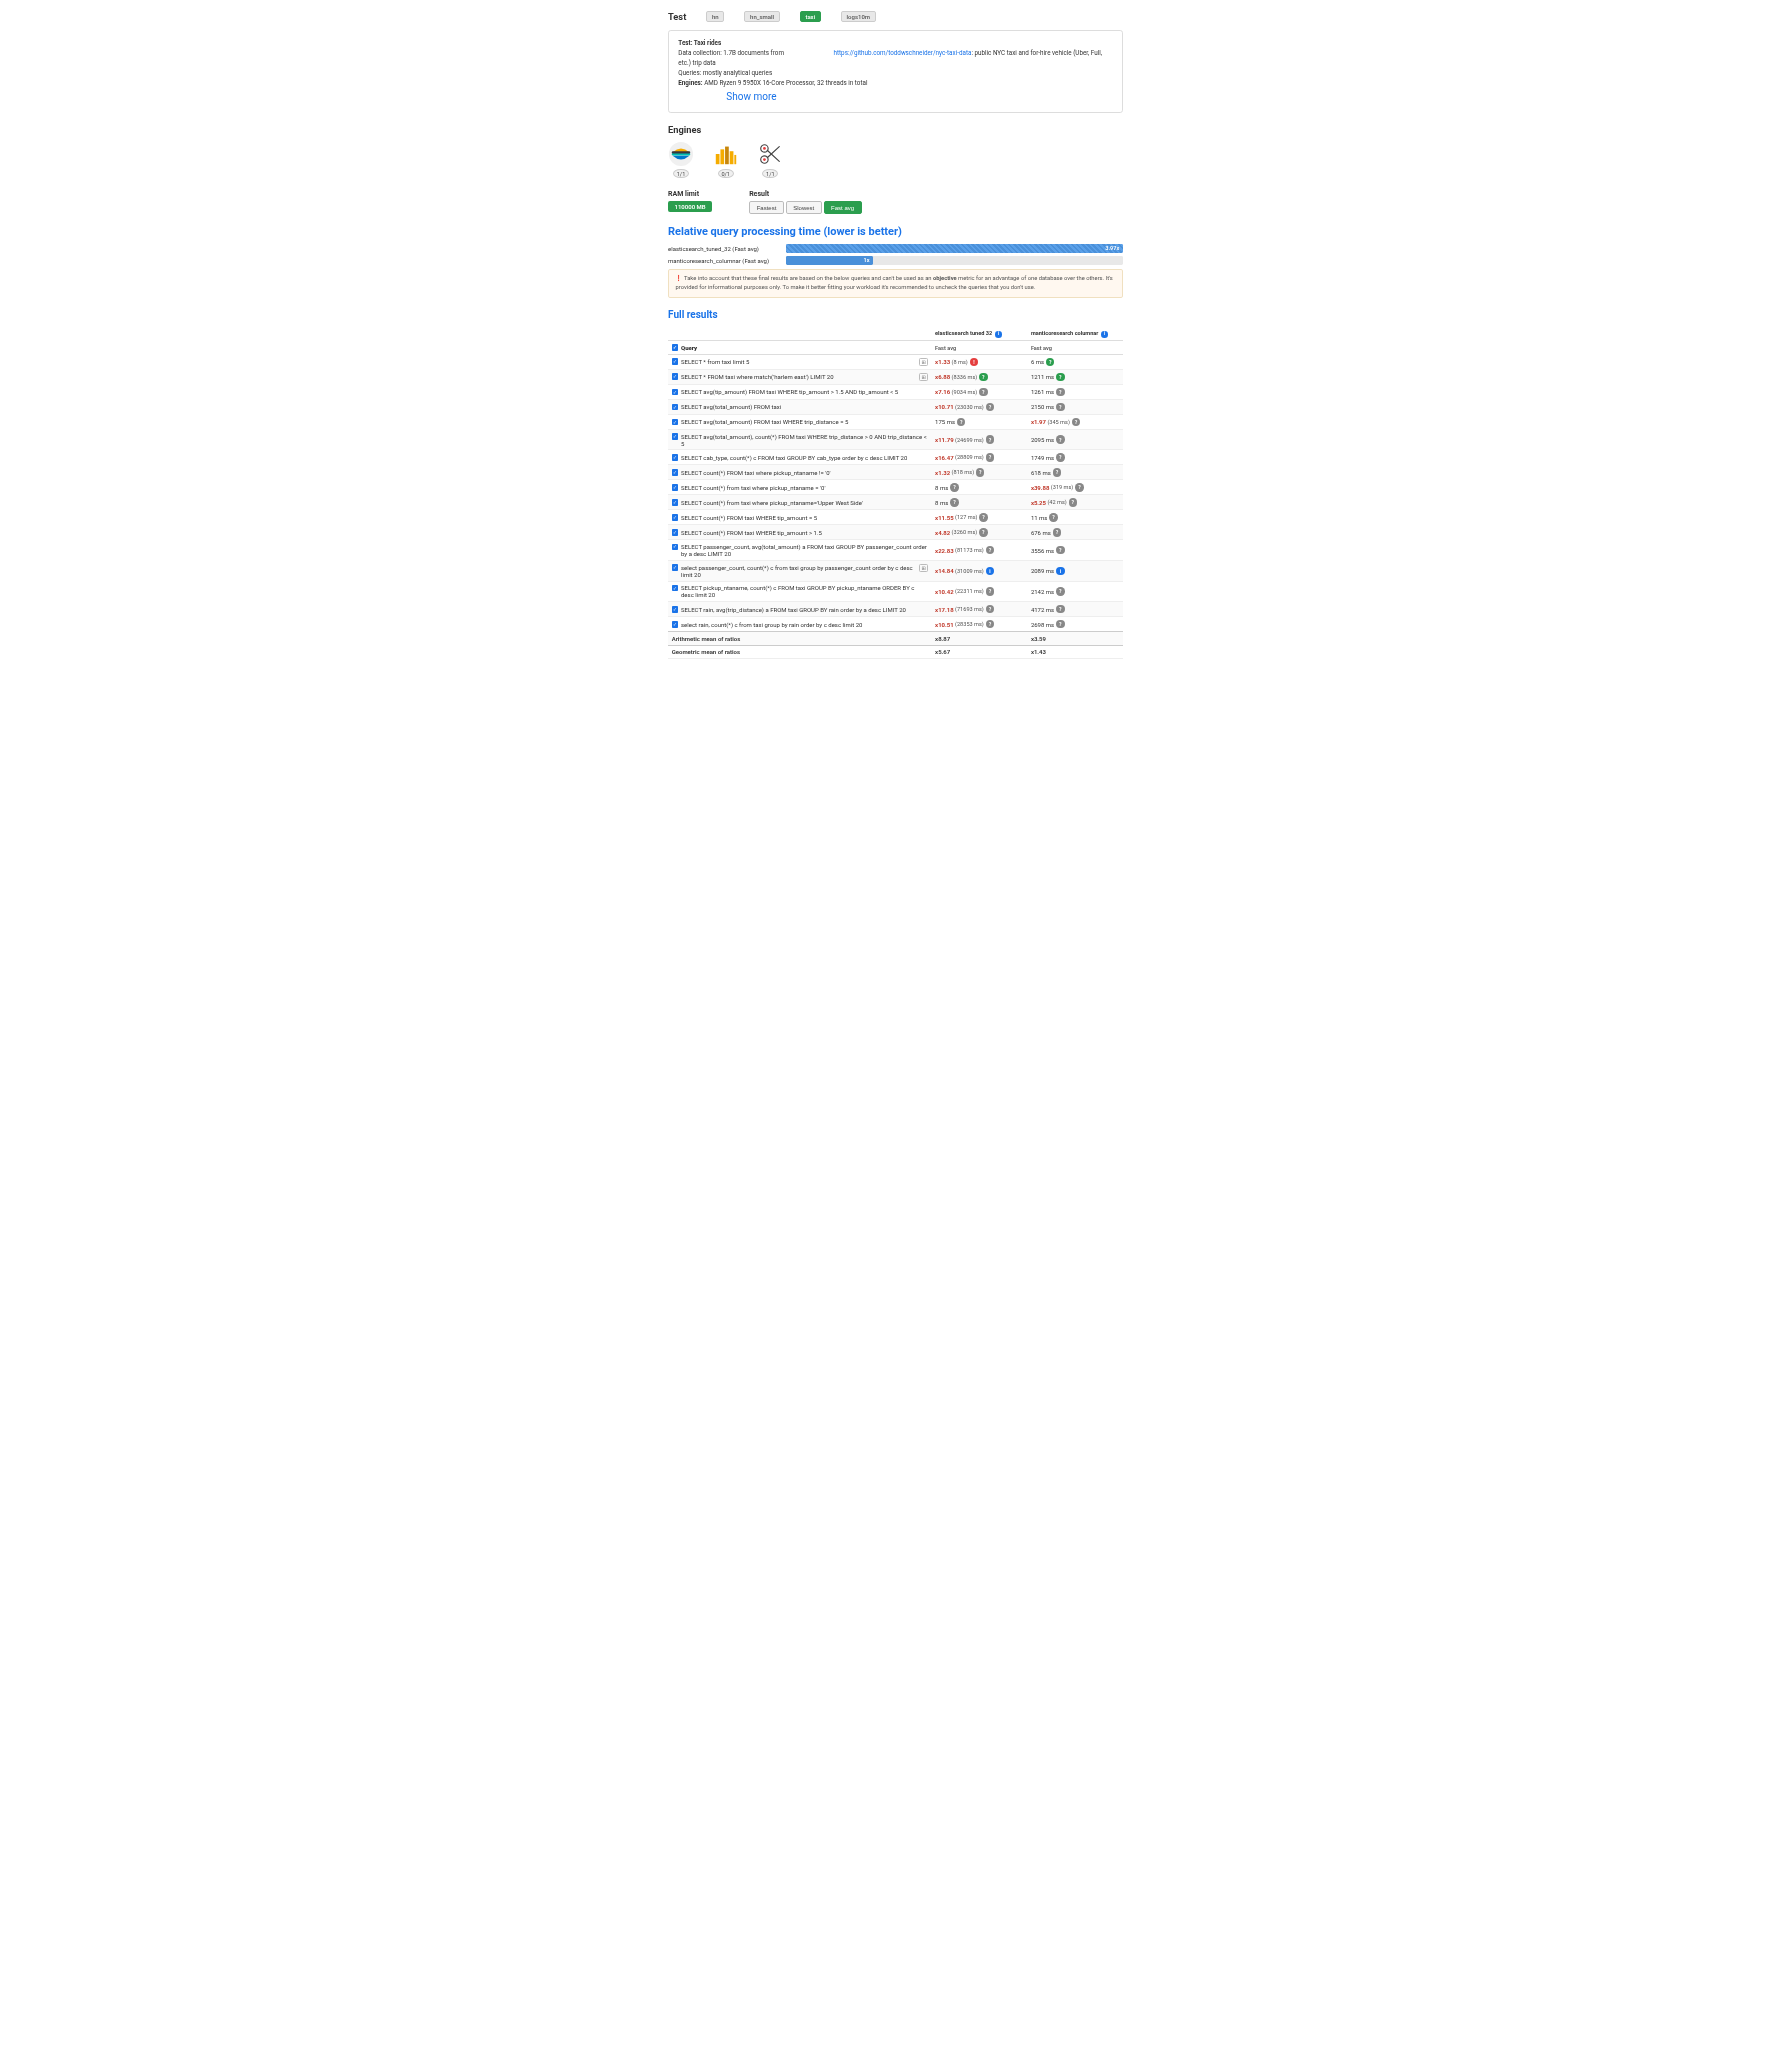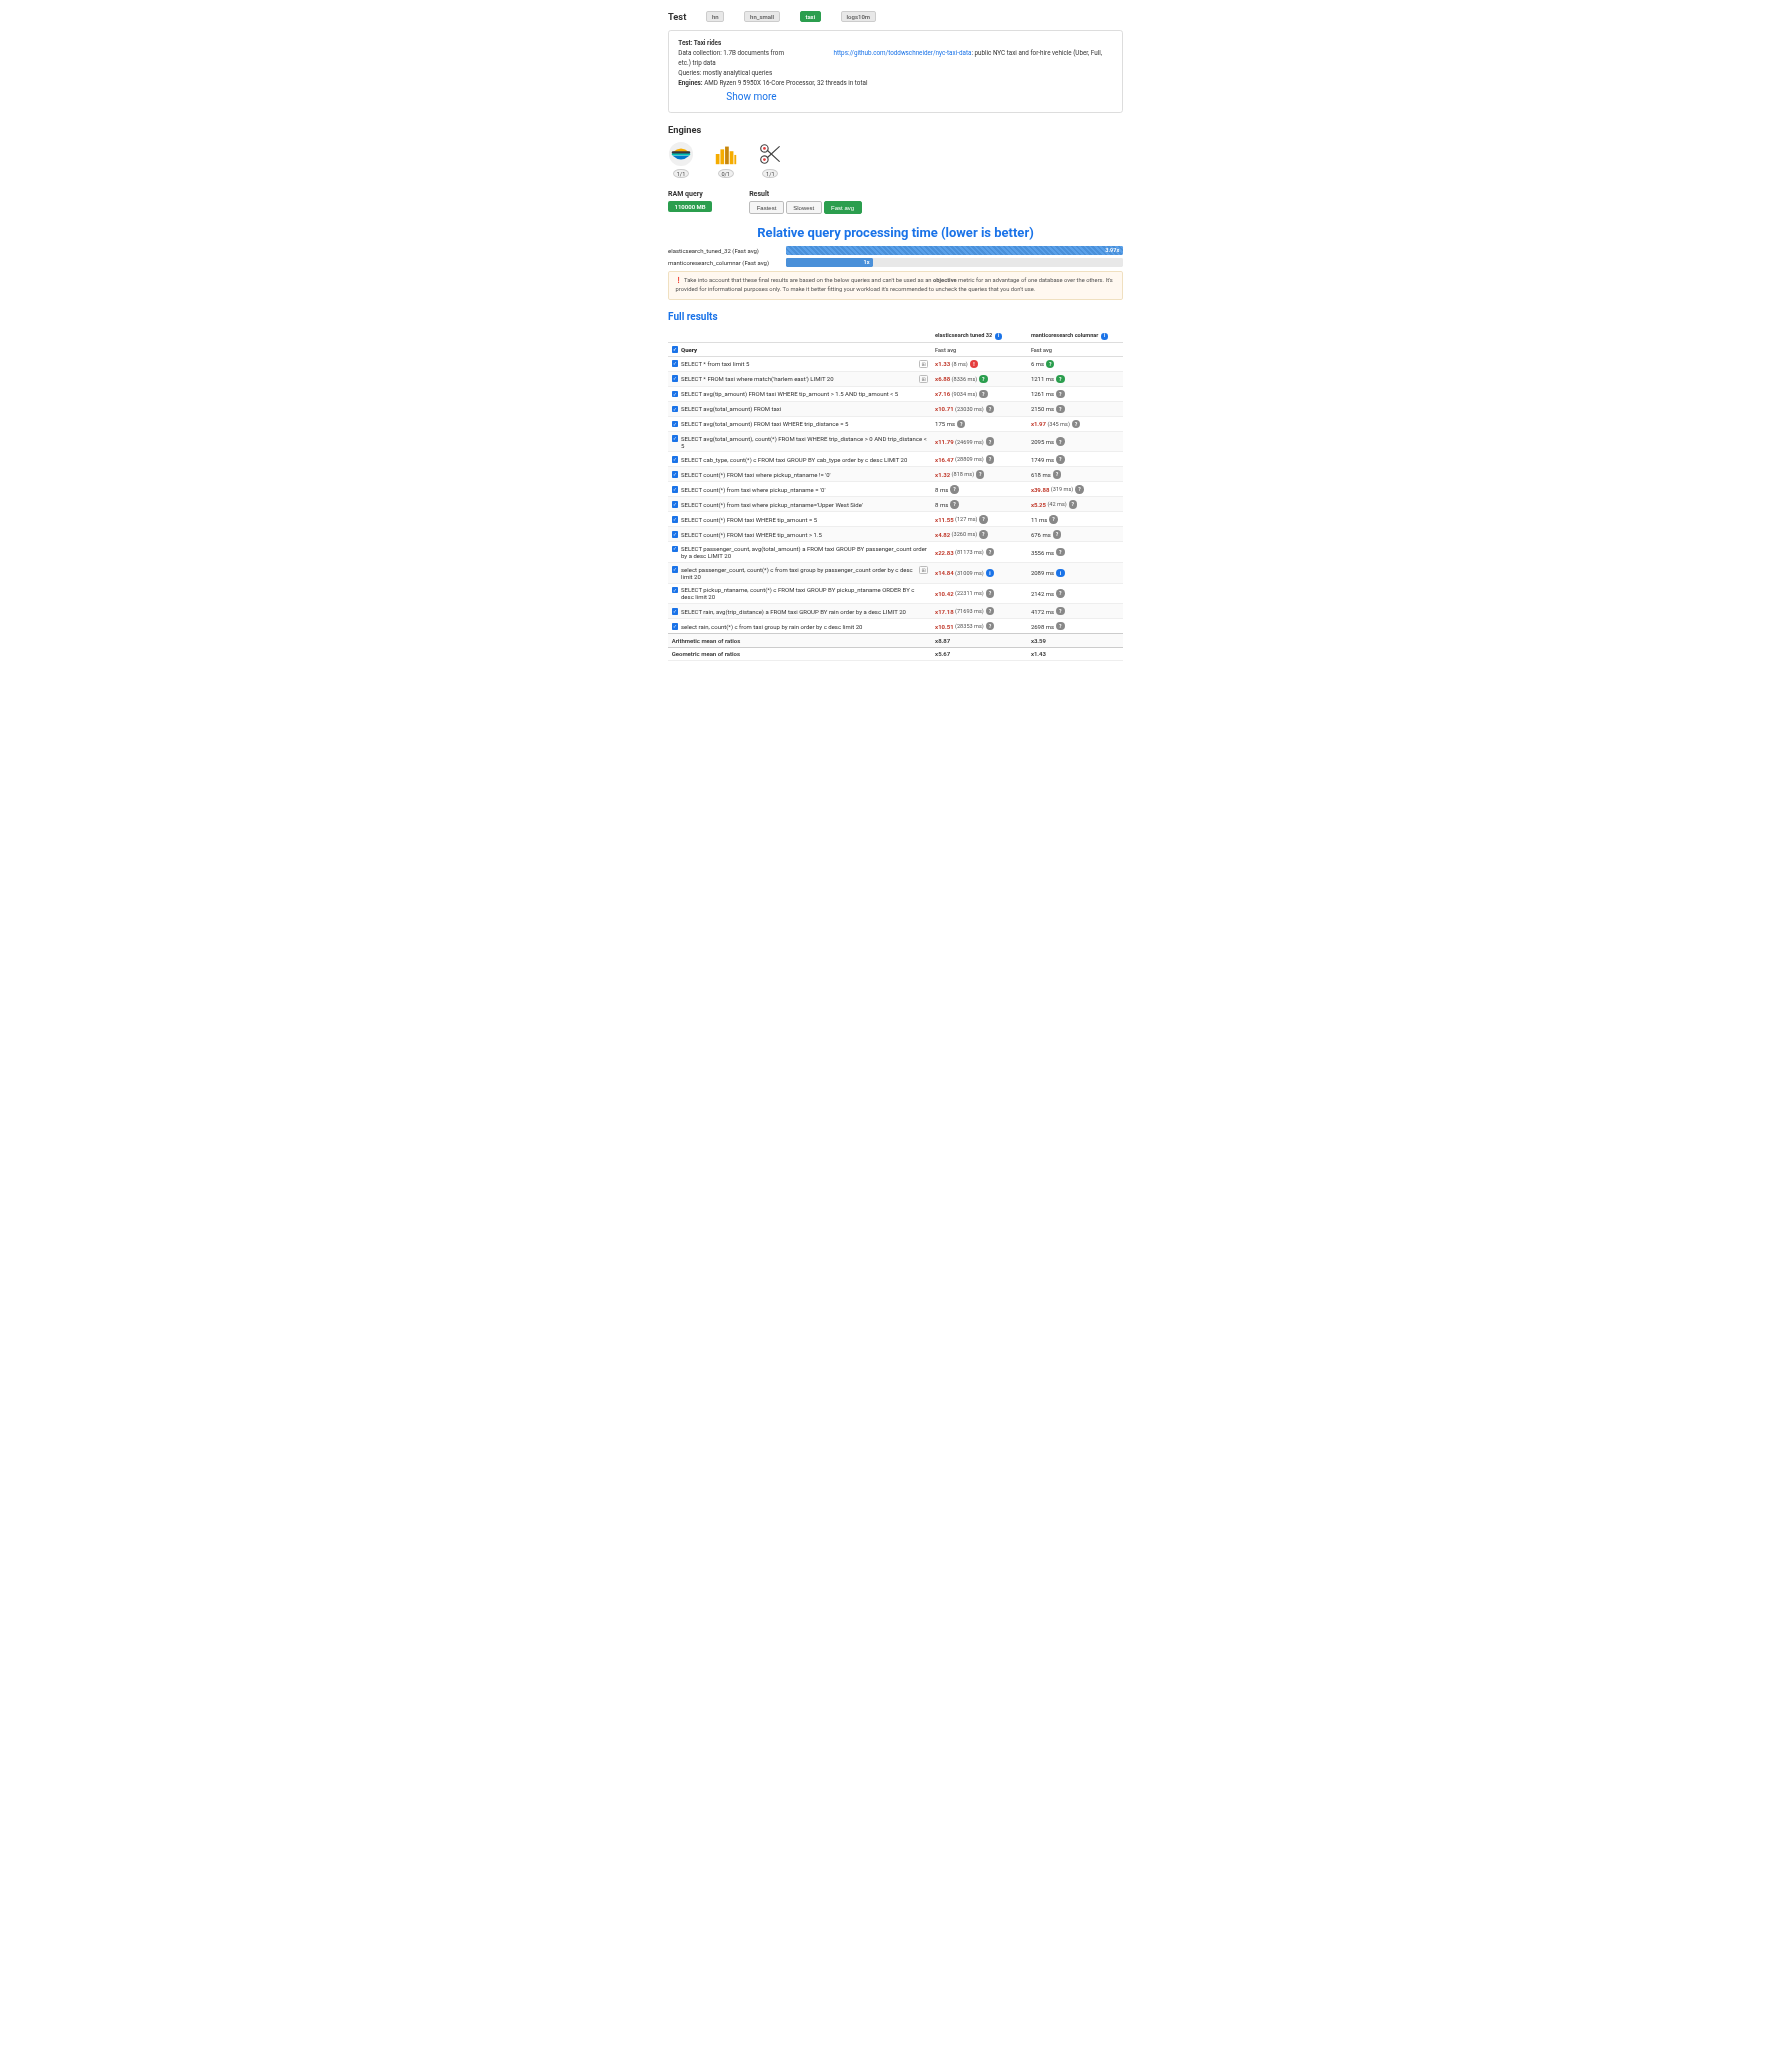--- a/index.html
+++ b/index.html
@@ -65,21 +65,21 @@
       padding: 2.3px 6.5px;
       border: 0.5px solid #bbb;
       border-radius: 1.9px;
       font-size: 6px;
       cursor: pointer;
       background: #f5f5f5;
       color: #444;
     }
     .result-btn.active { background: #2b9e4e; color: #fff; border-color: #2b9e4e; }
     .chart-section { margin-bottom: 11.2px; }
-    .chart-title { color: #1a73e8; font-size: 13px; font-weight: 700; margin-bottom: 5.6px; text-align: center; }
+    .chart-title { color: #1a73e8; font-size: 11px; font-weight: 700; margin-bottom: 5.6px; }
     .chart-row { display: flex; align-items: center; gap: 5.6px; margin-bottom: 2.8px; }
     .chart-label { width: 112px; font-size: 6px; color: #333; }
     .chart-bar-container { flex: 1; height: 9.3px; background: #e8e8e8; border-radius: 1.4px; position: relative; }
     .chart-bar {
       height: 100%;
       border-radius: 1.4px;
       display: flex; align-items: center; justify-content: flex-end;
       padding-right: 3.7px;
       font-size: 5.6px;
       font-weight: 600;
@@ -246,21 +246,21 @@
         </svg>
       </div>
       <span class="engine-badge">1/1</span>
     </div>
 
   </div>
 </div>
 
 <div class="ram-result-row">
   <div class="ram-section">
-    <label>RAM query</label>
+    <label>RAM limit</label>
     <span class="ram-value">110000 MB</span>
   </div>
   <div class="result-section">
     <label>Result</label>
     <div class="result-buttons">
       <button class="result-btn">Fastest</button>
       <button class="result-btn">Slowest</button>
       <button class="result-btn active">Fast avg</button>
     </div>
   </div>

